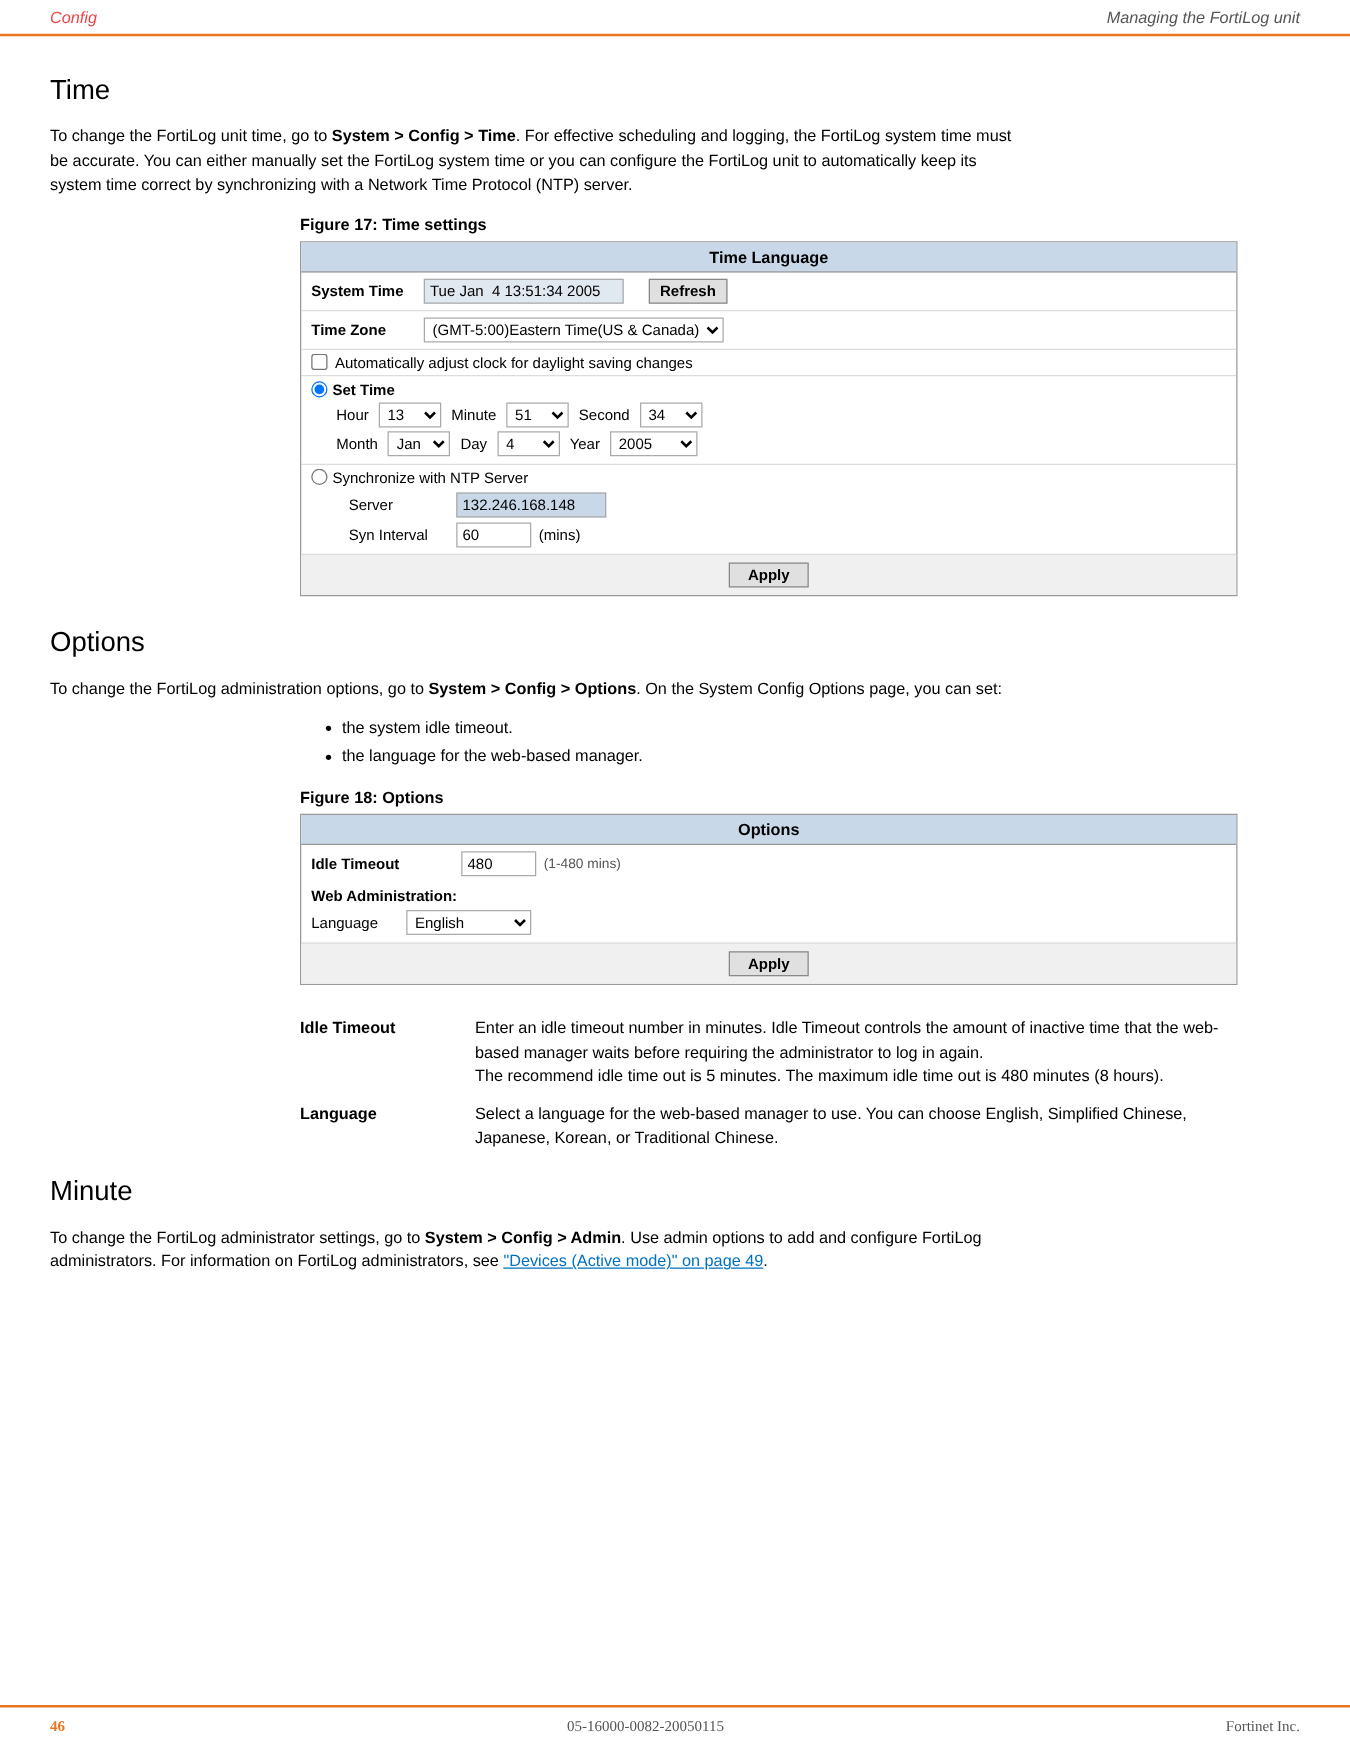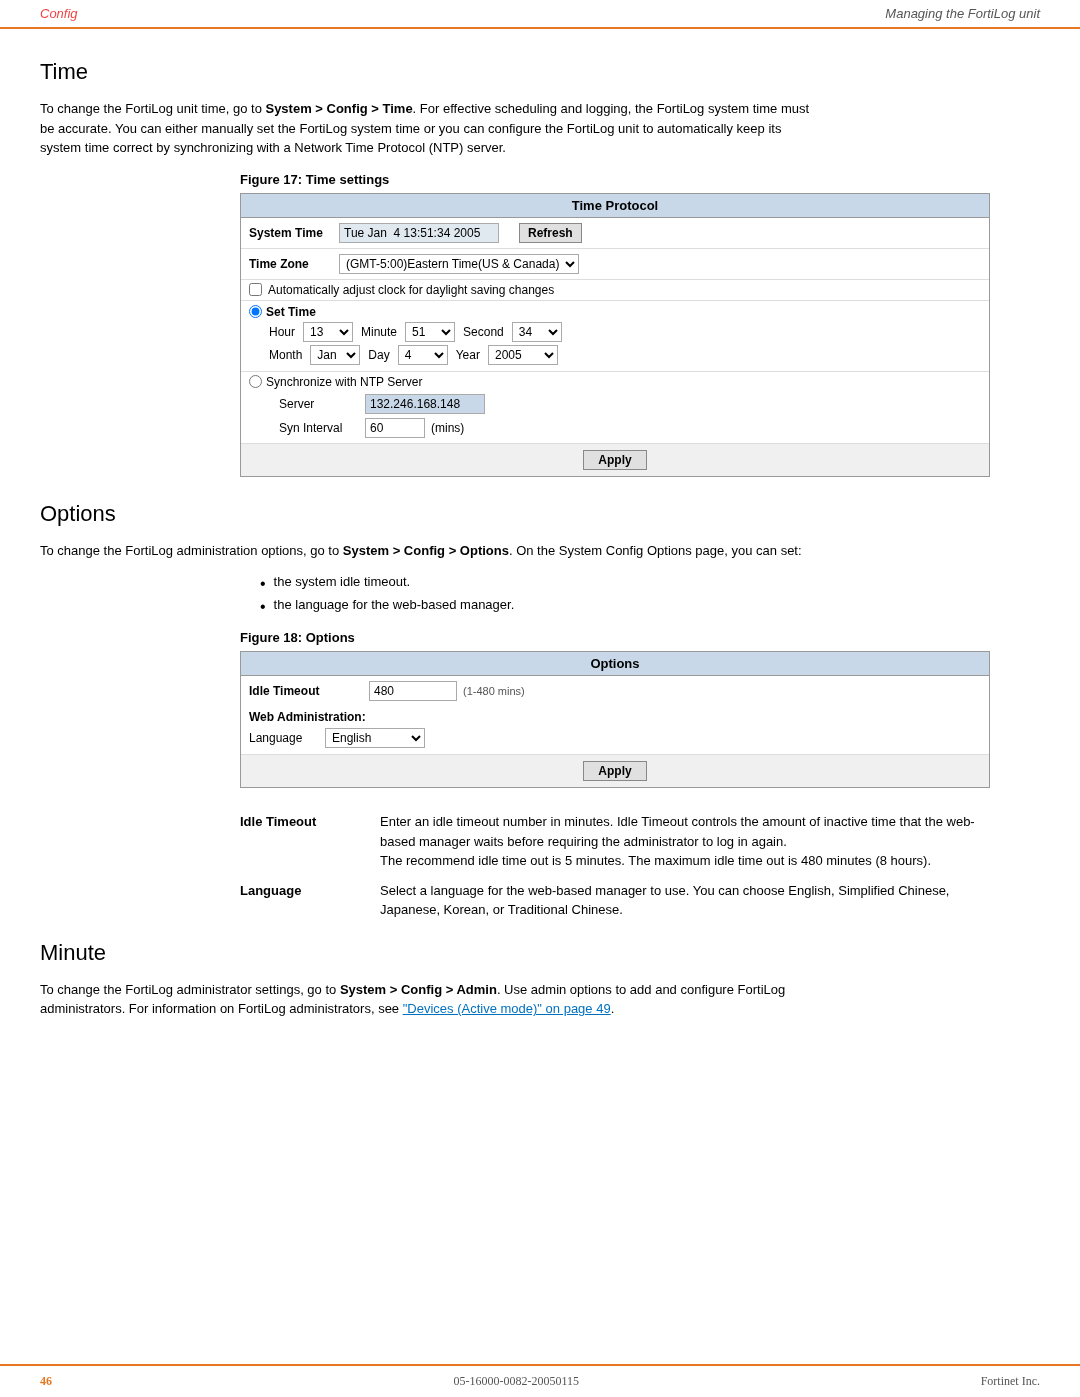--- a/index.html
+++ b/index.html
@@ -111,21 +111,21 @@
     }
     input.server-input {
       width: 120px;
       background: #c8d8e8;
       color: #000;
     }
     input.interval-input {
       width: 60px;
     }
     input.idle-input {
-      width: 88px;
+      width: 60px;
     }
 
     select {
       border: 1px solid #aaa;
       padding: 1px 2px;
       font-size: 12px;
       background: #fff;
     }
     select.timezone-select {
       width: 240px;
@@ -332,21 +332,21 @@
 
   <h2 class="section-heading">Time</h2>
 
   <p class="body-text">
     <span>To change the FortiLog unit time, go to </span><strong>System &gt; Config &gt; Time</strong><span>. For effective scheduling and logging, the FortiLog system time must be accurate. You can either manually set the FortiLog system time or you can configure the FortiLog unit to automatically keep its system time correct by synchronizing with a Network Time Protocol (NTP) server.</span>
   </p>
 
   <div class="figure-label">Figure 17: Time settings</div>
 
   <div class="settings-panel">
-    <div class="settings-panel-title">Time Protocol</div>
+    <div class="settings-panel-title">Time Language</div>
 
     <div class="time-row" style="padding:5px 8px; border-bottom:1px solid #ddd; display:flex; align-items:center;">
       <span class="time-row-label">System Time</span>
       <div class="time-row-value">
         <input type="text" class="time-display" readonly="" value="Tue Jan  4 13:51:34 2005" style="">
         <button class="refresh-btn">Refresh</button>
       </div>
     </div>
 
     <div class="time-row" style="padding:5px 8px; border-bottom:1px solid #ddd; display:flex; align-items:center;">

